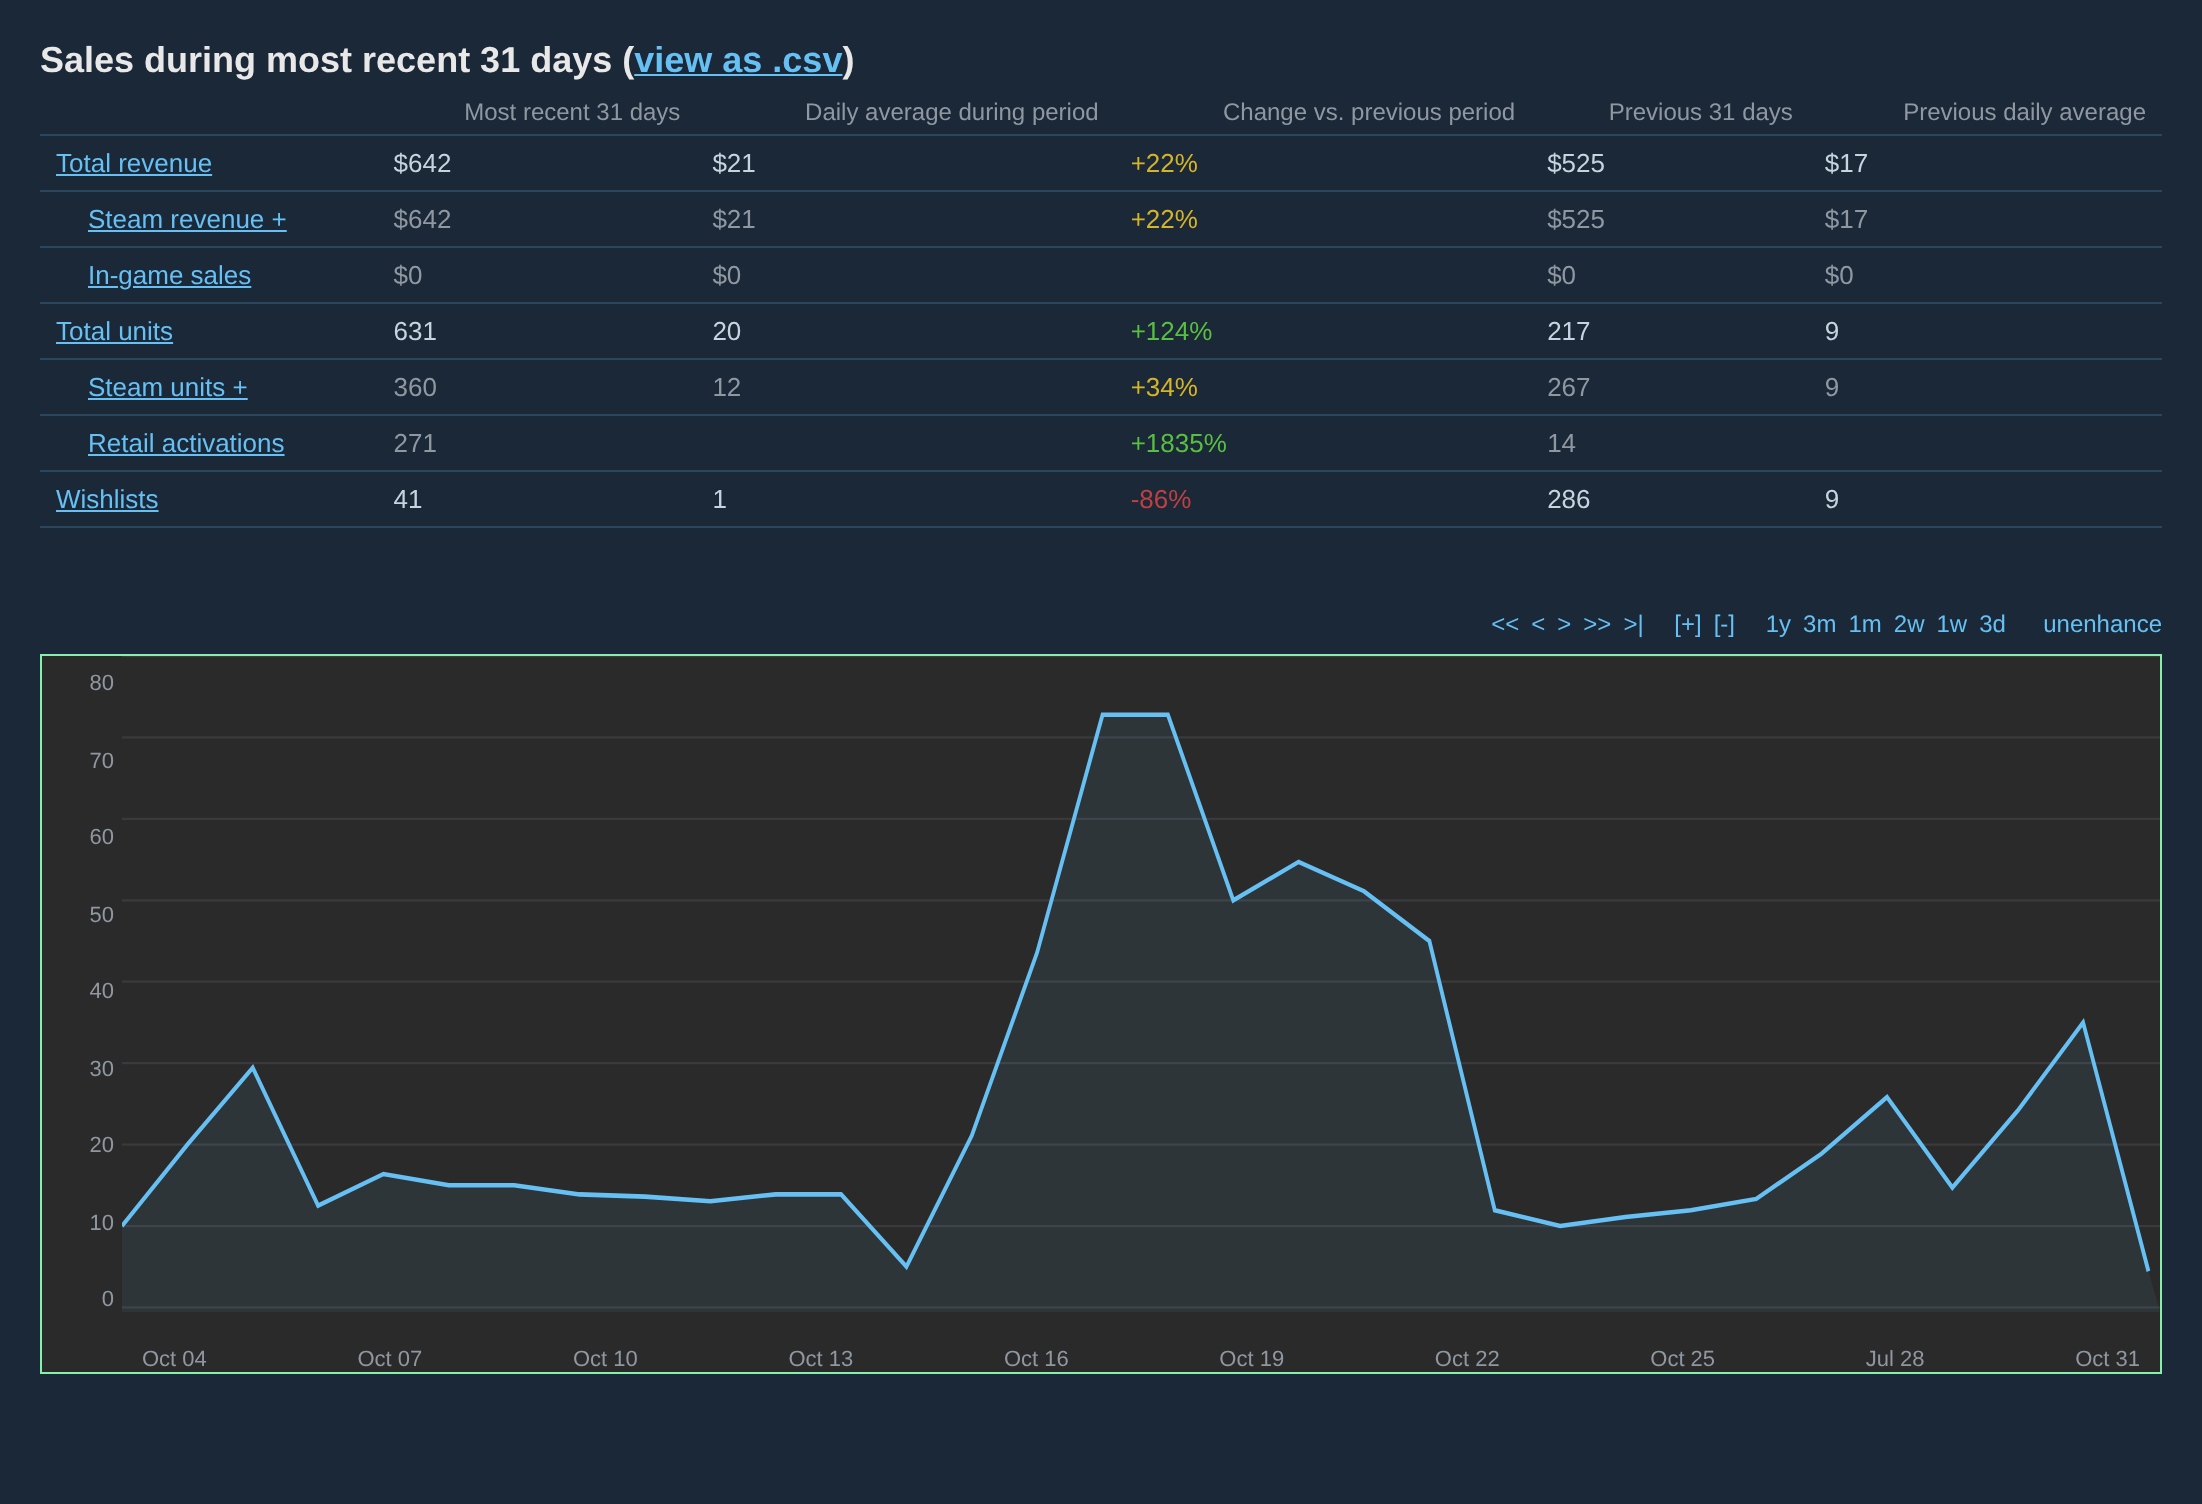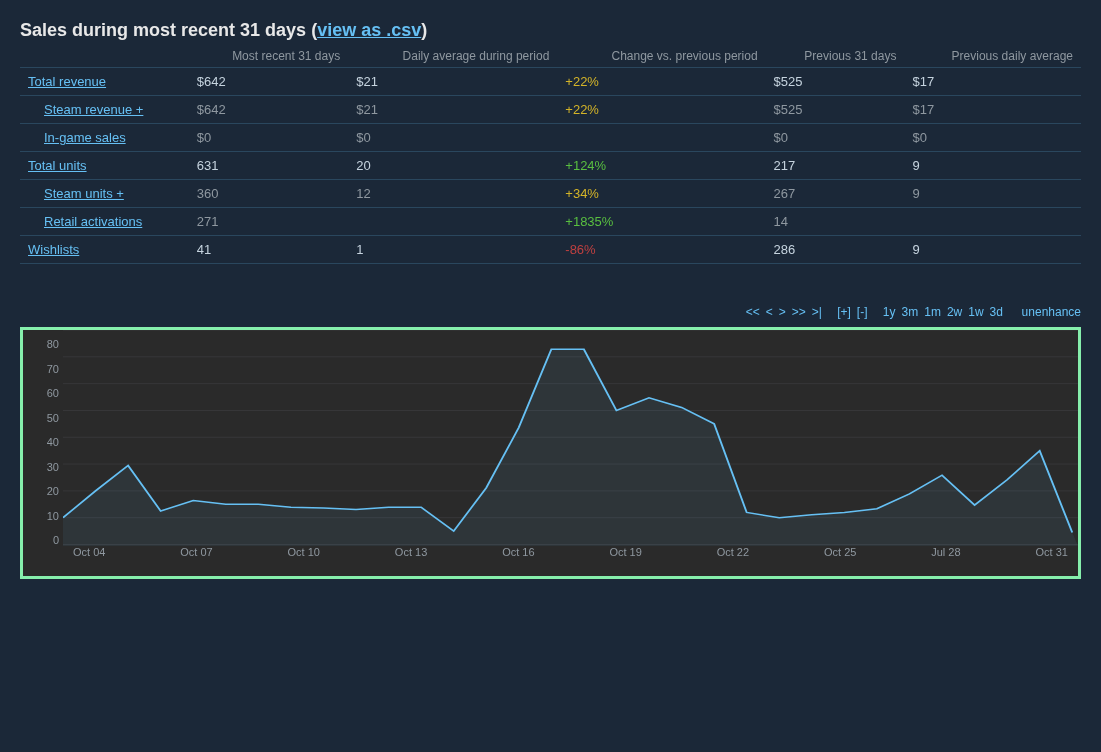--- a/index.html
+++ b/index.html
@@ -108,23 +108,23 @@
       color: #66c0f4;
     }
 
     .chart-controls .separator {
       color: #8f98a0;
       cursor: default;
     }
 
     .chart-wrapper {
       background: #2a2a2a;
-      border: 3px solid #86efac;
+      border: 1px solid #86efac;
       position: relative;
-      height: 252px;
+      height: 360px;
       width: 100%;
     }
 
     .y-axis {
       position: absolute;
       left: 0;
       top: 0;
       bottom: 30px;
       width: 40px;
       display: flex;
@@ -148,21 +148,21 @@
     }
 
     .x-axis {
       position: absolute;
       left: 40px;
       right: 0;
       bottom: 0;
       height: 30px;
       display: flex;
       justify-content: space-between;
-      align-items: flex-start;
+      align-items: flex-end;
       padding: 0 10px;
     }
 
     .x-label {
       color: #8f98a0;
       font-size: 11px;
     }
 
     svg.chart-svg {
       width: 100%;

